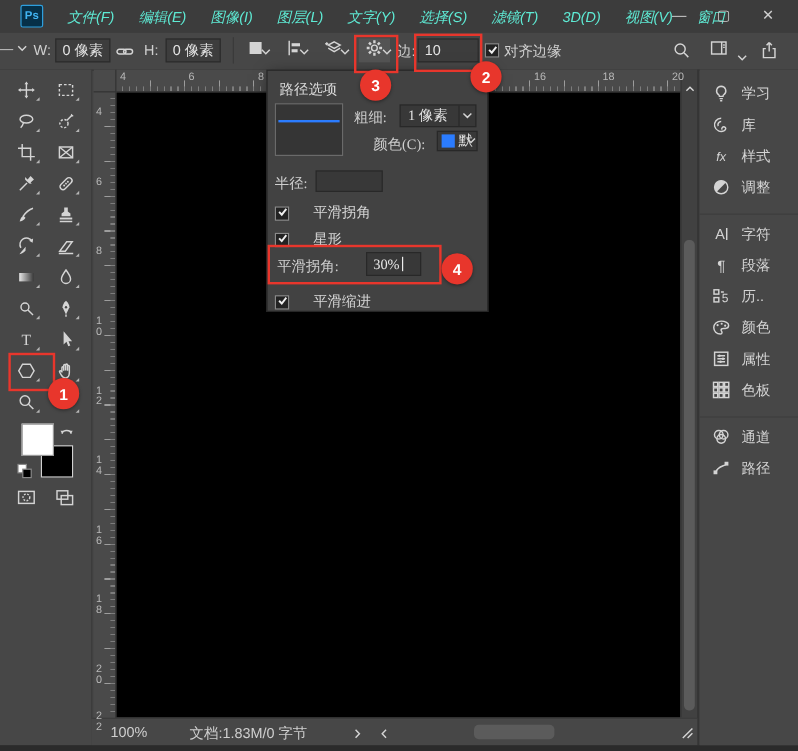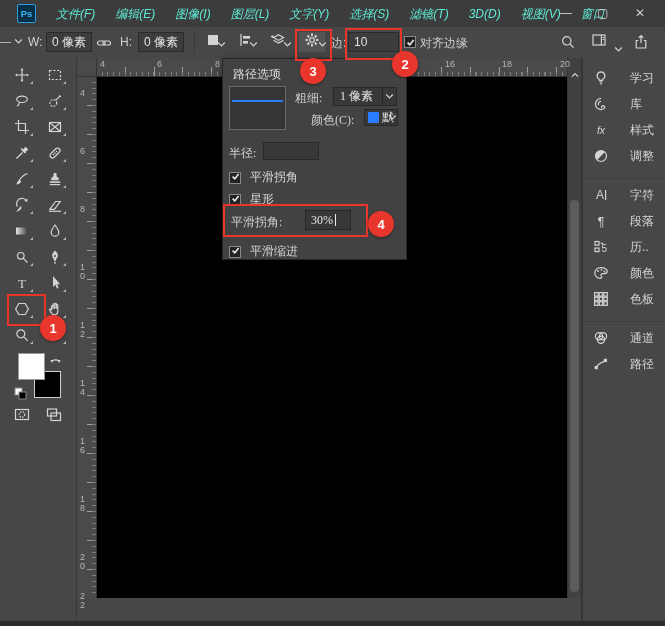--- a/index.html
+++ b/index.html
@@ -70,35 +70,35 @@
   .sb-chev{position:absolute;top:6px;}
   .htrack{position:absolute;left:252px;top:4px;width:242px;height:14px;}
   .hthumb{position:absolute;left:67px;top:1px;width:67px;height:12px;background:#5b5b5b;border-radius:4px;}
   .grip{position:absolute;right:3px;top:6px;}
   .bottomstrip{left:0;top:621px;width:665px;height:5px;background:#2b2b2b;}
 
   
   .right-panel{left:583px;top:58px;width:82px;height:563px;background:#474747;padding-top:4px;box-sizing:border-box;}
   .pgroup{border-bottom:1px solid #3e3e3e;padding:3px 0 9px 0;}
   .pgroup:last-child{border-bottom:none;}
-  .pitem{height:26px;display:flex;align-items:center;padding-left:10px;gap:21px;}
+  .pitem{height:26px;display:flex;align-items:center;padding-left:10px;gap:9px;}
   .pitem .lbl{font-size:12px;color:#d4d4d4;white-space:nowrap;}
 
   
   .popup{left:222px;top:58px;width:183px;height:200px;background:#424242;border:1px solid #262626;
          box-shadow:2px 4px 12px rgba(0,0,0,.55);z-index:10;font-size:12px;font-family:Liberation Serif, serif;}
   .pp-title{position:absolute;left:10px;top:7px;color:#dadada;}
   .pp-preview{position:absolute;left:6px;top:27px;width:55px;height:42px;background:#353535;border:1px solid #6a6a6a;}
   .pp-line{position:absolute;left:2px;right:2px;top:13px;height:2px;}
   .pp-label{position:absolute;color:#cfcfcf;}
   .sel{position:absolute;background:#383838;border:1px solid #282828;color:#e2e2e2;display:flex;align-items:center;box-sizing:border-box;}
   .sel .chevcell{position:absolute;right:0;top:0;bottom:0;width:13px;border-left:1px solid #282828;display:flex;align-items:center;justify-content:center;}
   .inp{position:absolute;background:#383838;border:1px solid #282828;color:#e6e6e6;display:flex;align-items:center;padding-left:5px;box-sizing:border-box;}
   .caret{display:inline-block;width:1px;height:12px;background:#ececec;margin-left:2px;}
-  .pp-cbrow{position:absolute;left:6px;display:flex;align-items:center;gap:9px;}
+  .pp-cbrow{position:absolute;left:6px;display:flex;align-items:center;gap:20px;}
 
   
   .redbox{position:absolute;border:2px solid #e8362c;z-index:20;pointer-events:none;}
   .badge{position:absolute;width:26px;height:26px;border-radius:50%;background:#ef392d;color:#fff;
          font-size:13px;font-weight:bold;display:flex;align-items:center;justify-content:center;z-index:21;
          box-shadow:0 1px 3px rgba(0,0,0,.4);}
   .b1{left:40px;top:315px;}  .b2{left:392px;top:51px;}
   .b3{left:300px;top:58px;}  .b4{left:368px;top:211px;}
 </style>
 </head>
@@ -428,20 +428,36 @@
     </div>
   <div class="abs canvas" style="background: rgb(0, 0, 0);"></div>
   <div class="abs vscroll">
     <span class="varrow"><svg width="8" height="6" viewBox="0 0 8 6">
           <path class="s" d="M1 4.7l3-3 3 3"></path>
         </svg></span>
     <div class="vthumb"></div>
   </div>
   <div class="abs panel-sep"></div>
 
+  <div class="abs statusbar">
+    <span class="sb-zoom">100%</span>
+    <span class="sb-doc">文档:1.83M/0 字节</span>
+    <span class="sb-chev" style="left:219px"><svg width="6" height="9" viewBox="0 0 6 9">
+          <path class="s" d="M1.3 1.2l3.2 3.3-3.2 3.3"></path>
+        </svg></span>
+    <span class="sb-chev" style="left:241px"><svg width="6" height="9" viewBox="0 0 6 9">
+          <path class="s" d="M4.7 1.2L1.5 4.5l3.2 3.3"></path>
+        </svg></span>
+    <div class="htrack">
+      <div class="hthumb"></div>
+    </div>
+    <span class="grip"><svg width="10" height="10" viewBox="0 0 10 10">
+          <path class="s" d="M9 1L1 9M9 5L5 9"></path>
+        </svg></span>
+  </div>
   <div class="abs bottomstrip"></div>
 
   <div class="abs right-panel" id="rightPanel">
       <div class="pgroup">
         <div class="pitem">
           <svg width="16" height="16" viewBox="0 0 16 16">
             <path class="s" d="M8 1.8a3.9 3.9 0 00-2.3 7c.5.4.8 1 .8 1.5h3c0-.5.3-1.1.8-1.5A3.9 3.9 0 008 1.8z"></path>
             <path class="s" d="M6.6 12.2h2.8M7.1 14h1.8"></path>
           </svg>
           <span class="lbl">学习</span>
@@ -490,20 +506,30 @@
           <span class="lbl">历..</span>
         </div>
         <div class="pitem">
           <svg width="16" height="16" viewBox="0 0 16 16">
             <path class="s" d="M8 2.6C4.4 2.6 1.8 5 1.8 8c0 3 2.4 5.4 5.5 5.4 1 0 1.4-.6 1.4-1.3 0-.9-.8-1.3-.8-2 0-.9.8-1.4 2-1.4h1.6c1.6 0 2.7-1 2.7-2.6C14.2 4.3 11.4 2.6 8 2.6z"></path>
             <circle class="f" cx="5" cy="6" r=".9"></circle>
             <circle class="f" cx="8.4" cy="4.8" r=".9"></circle>
             <circle class="f" cx="11.3" cy="6.4" r=".9"></circle>
           </svg>
           <span class="lbl">颜色</span>
+        </div>
+        <div class="pitem">
+          <svg width="16" height="16" viewBox="0 0 16 16">
+            <rect class="s" x="2.5" y="2.5" width="11" height="11"></rect>
+            <path class="s" d="M4.8 5.5h6.4M4.8 8h6.4M4.8 10.5h6.4"></path>
+            <circle class="f" cx="6.5" cy="5.5" r="1"></circle>
+            <circle class="f" cx="9.5" cy="8" r="1"></circle>
+            <circle class="f" cx="7.5" cy="10.5" r="1"></circle>
+          </svg>
+          <span class="lbl">属性</span>
         </div>
         <div class="pitem">
           <svg width="16" height="16" viewBox="0 0 16 16">
             <g class="s">
               <rect x="1.6" y="1.6" width="3.5" height="3.5"></rect>
               <rect x="6.2" y="1.6" width="3.5" height="3.5"></rect>
               <rect x="10.8" y="1.6" width="3.5" height="3.5"></rect>
               <rect x="1.6" y="6.2" width="3.5" height="3.5"></rect>
               <rect x="6.2" y="6.2" width="3.5" height="3.5"></rect>
               <rect x="10.8" y="6.2" width="3.5" height="3.5"></rect>

